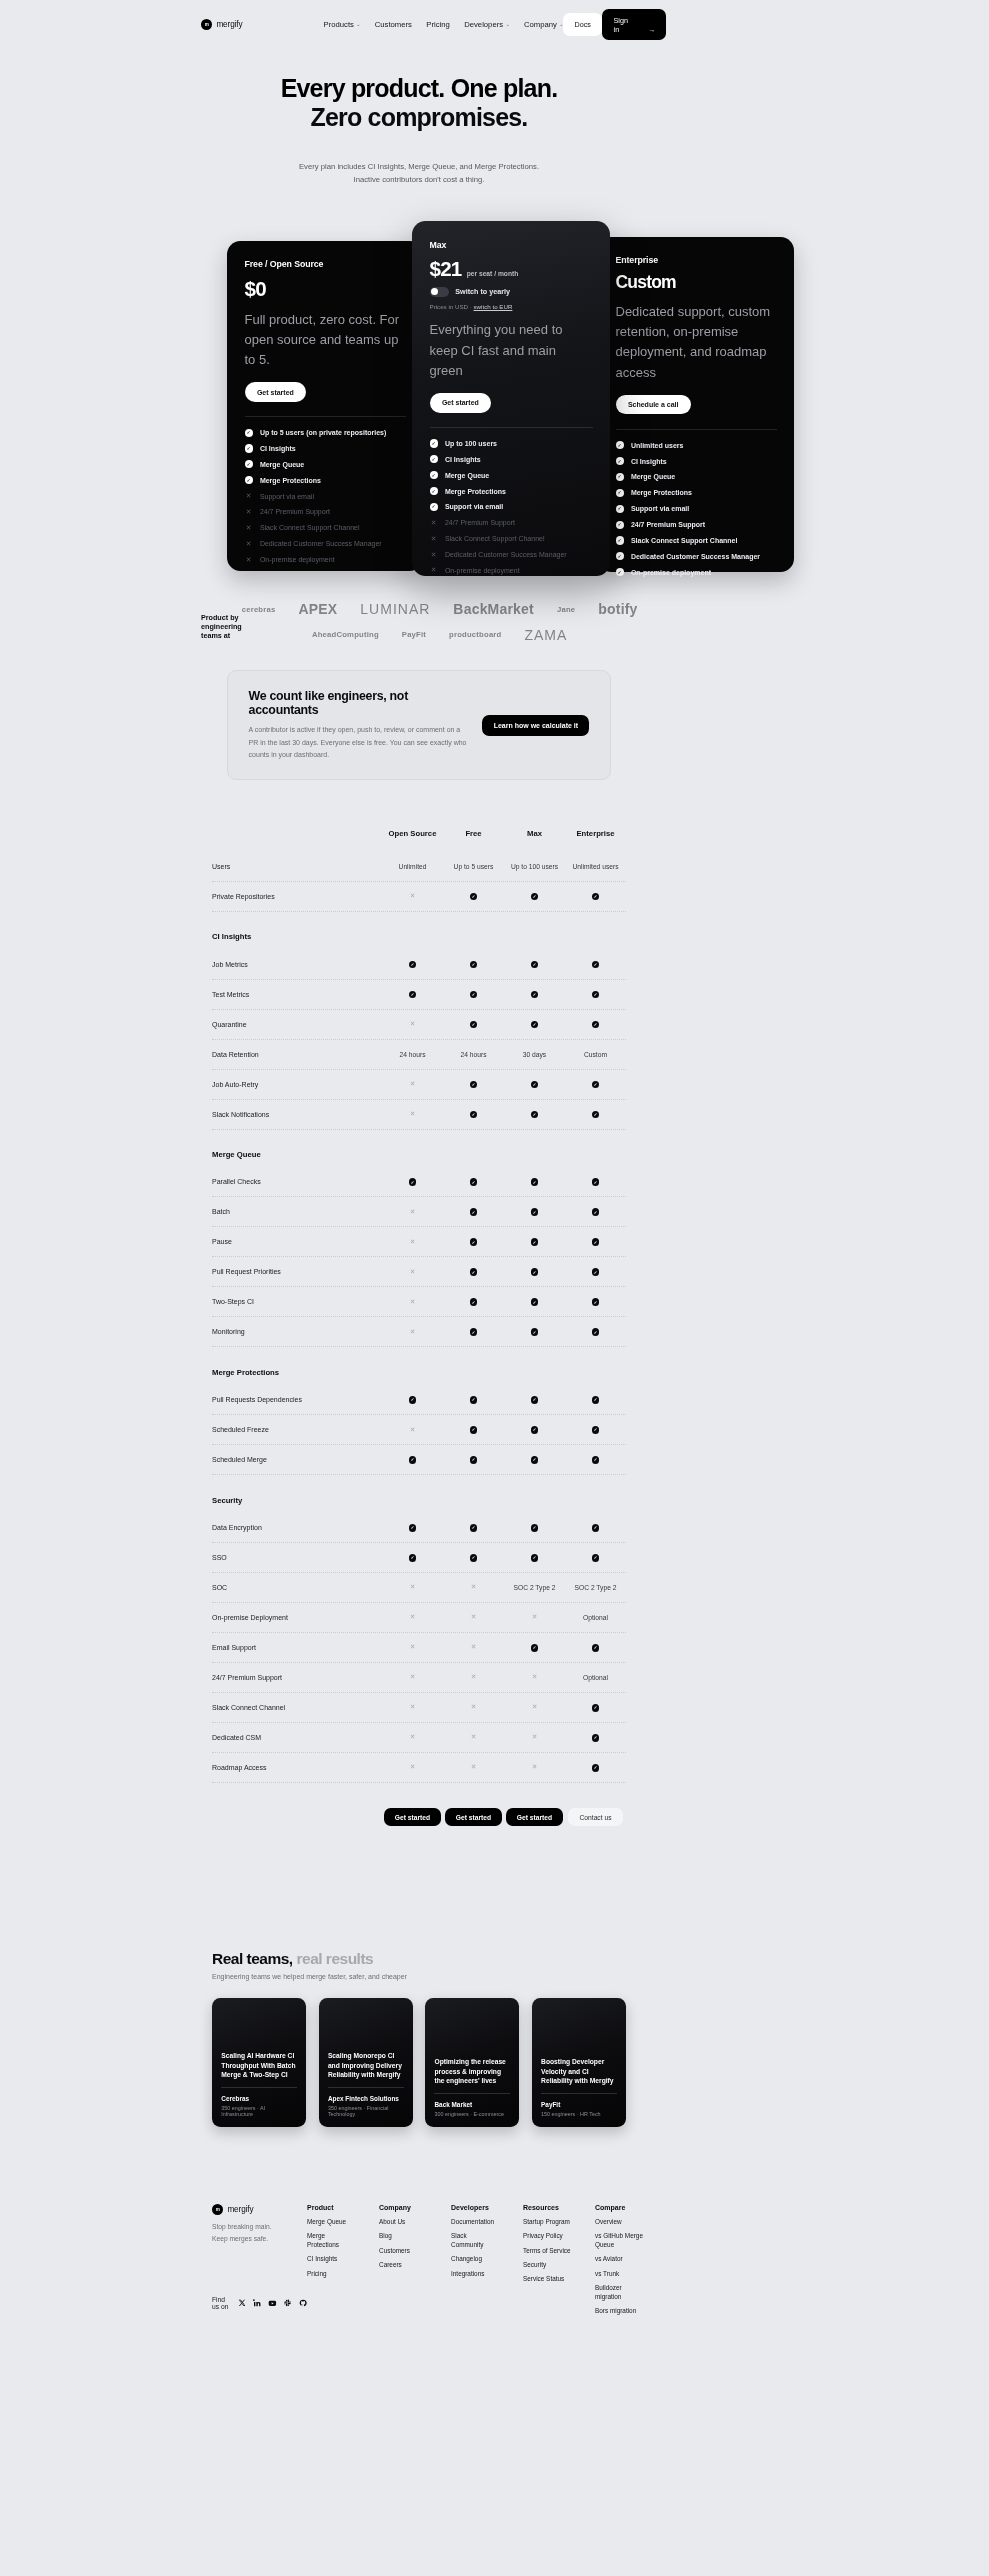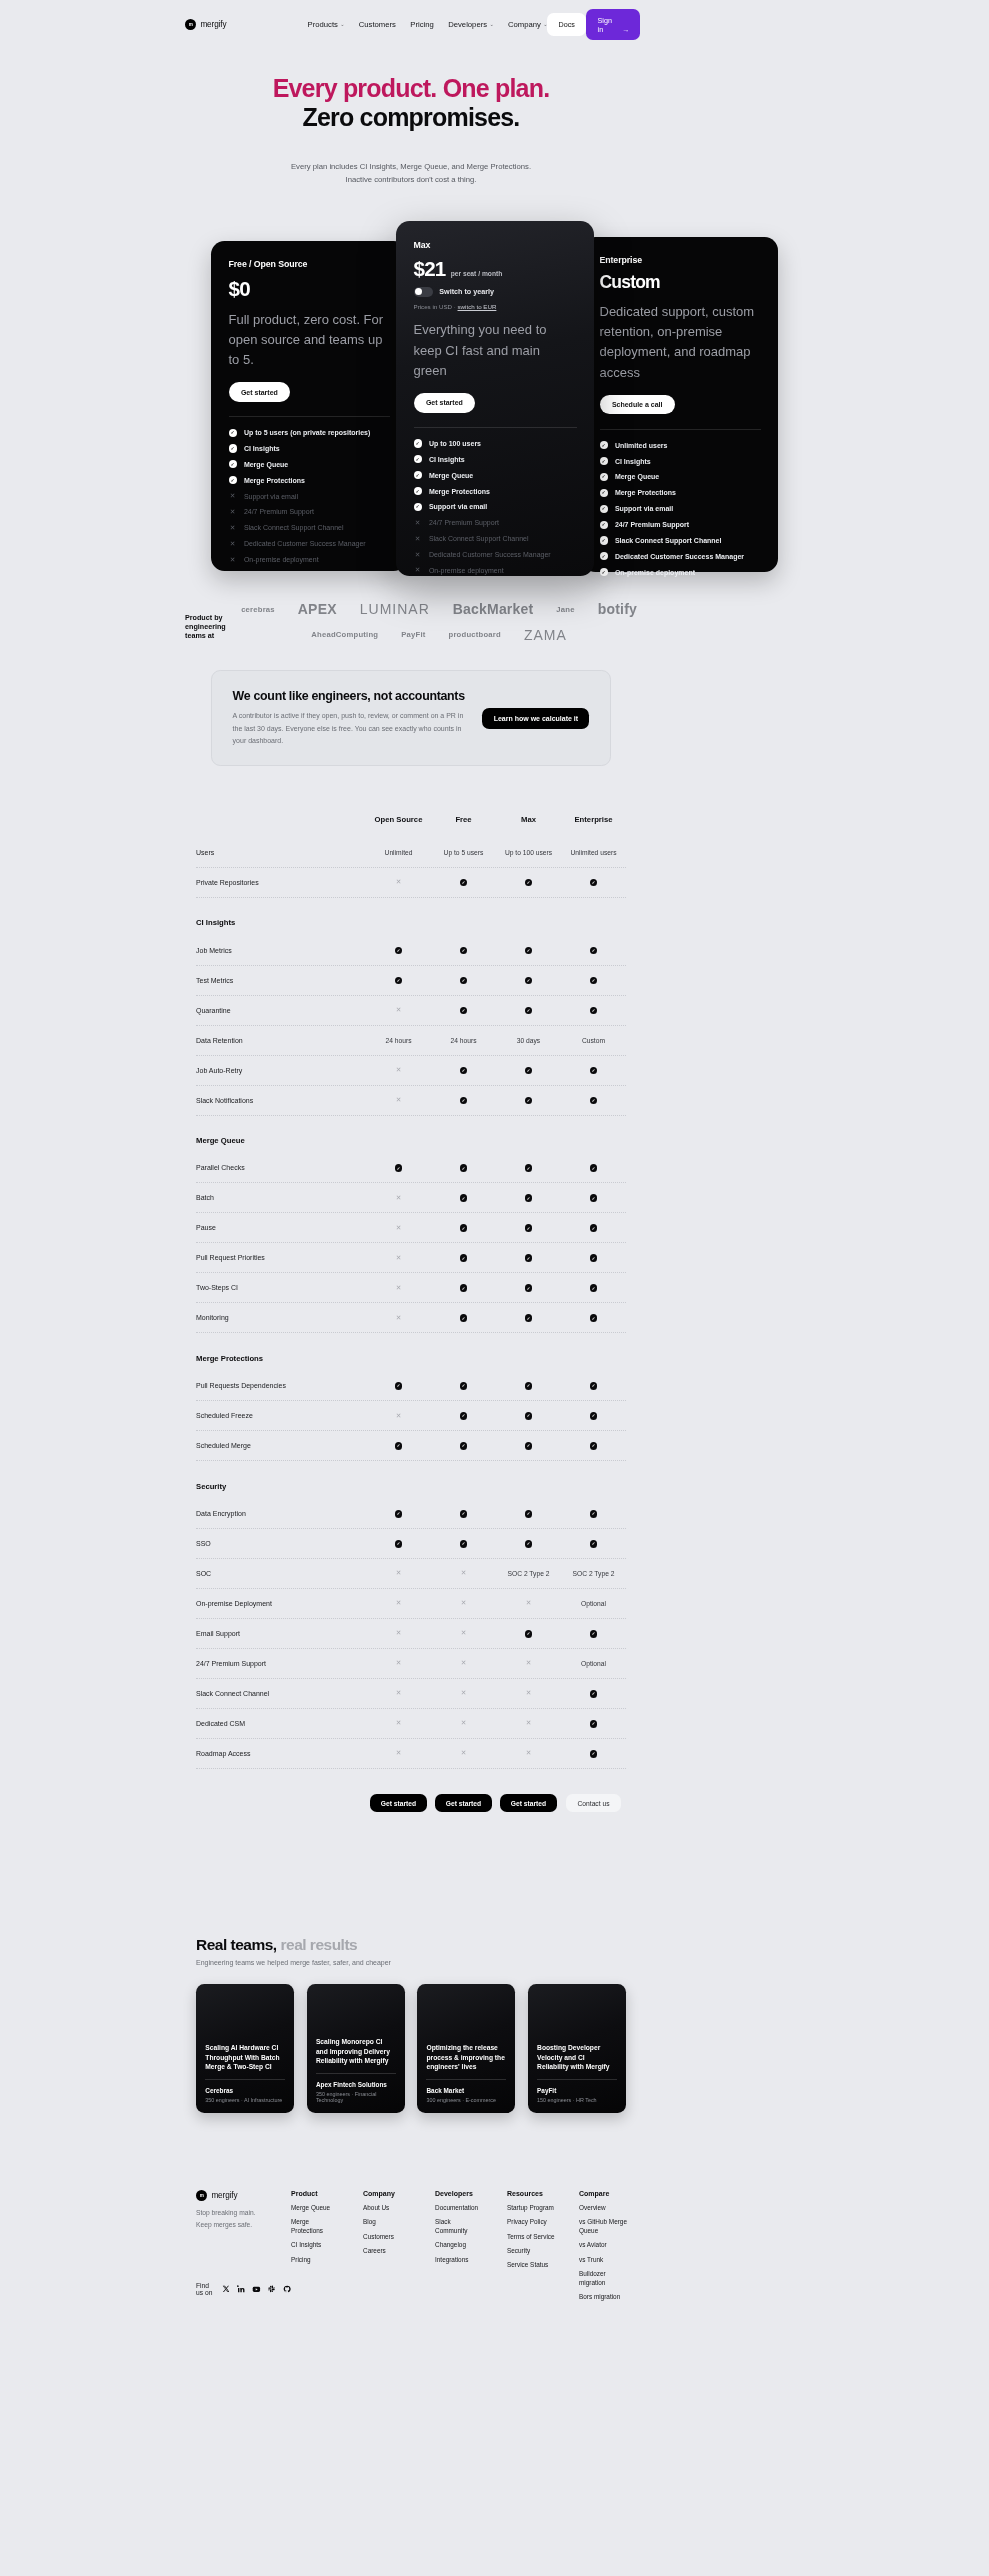--- a/index.html
+++ b/index.html
@@ -4,48 +4,48 @@
 <title>Mergify Pricing</title>
 <style>
   * { margin:0; padding:0; box-sizing:border-box; }
   html,body { background:#e9eaee; }
   body {
     width:989px;
     font-family:"Liberation Sans", sans-serif;
     color:#0b0b0d;
     -webkit-font-smoothing:antialiased;
   }
-  .page { width:822px; position:relative; }
+  .page { width:822px; position:relative;padding-left:16px; }
 
   
   .nav { height:49px; display:flex; align-items:center; padding:0 185px; }
   .brand { display:flex; align-items:center; gap:4.1px; }
   .brand-mark {
     width:11.3px;height:11.3px;border-radius:50%;background:#000;
     display:flex;align-items:center;justify-content:center;
     color:#fff;font-size:4.6px;font-weight:700;letter-spacing:-0.5px;
   }
   .brand-name { font-size:8.2px; font-weight:500; letter-spacing:-0.1px; }
   .nav-links { display:flex; align-items:center; gap:14.4px; margin-left:81px; }
   .nav-link { font-size:7.7px; color:#16171a; display:flex; align-items:center; gap:2.6px; cursor:pointer; }
   .caret { font-size:4.6px; opacity:.8; }
   .nav-right { margin-left:auto; display:flex; align-items:center; gap:0px; }
   .btn-docs {
     background:#fff; border-radius:6.7px; padding:6.7px 11.3px;
     font-size:7.2px; font-weight:500; color:#111; cursor:pointer;
   }
   .btn-signin {
-    background:#6d28d9; color:#fff; border-radius:6.7px; padding:6.7px 11.3px;
-    font-size:7.2px; font-weight:500; cursor:pointer; display:flex; gap:10px; align-items:flex-end;
+    background:#000000; color:#fff; border-radius:6.7px; padding:6.7px 11.3px;
+    font-size:7.2px; font-weight:500; cursor:pointer; display:flex; gap:20px; align-items:flex-end;
   }
 
   
   .hero { text-align:center; padding-top:25px; }
   .hero h1 { font-size:25px; font-weight:700; letter-spacing:-0.8px; line-height:1.16; }
-  .hero .muted { color:#be185d; }
+  .hero .muted { color:#000000; }
   .hero p { margin-top:28px; font-size:7.7px; color:#55585f; line-height:1.75; }
 
   
   .cards { position:relative; height:371px; margin-top:29px; }
   .card {
     position:absolute; border-radius:13.4px; color:#fff;
     background:#060607; padding:18.5px 17.5px 20.6px 17.5px;
     box-shadow:0 9.3px 23px rgba(0,0,0,.22);
   }
   .card.free { left:211px; top:25px; width:196px; height:330px; }

